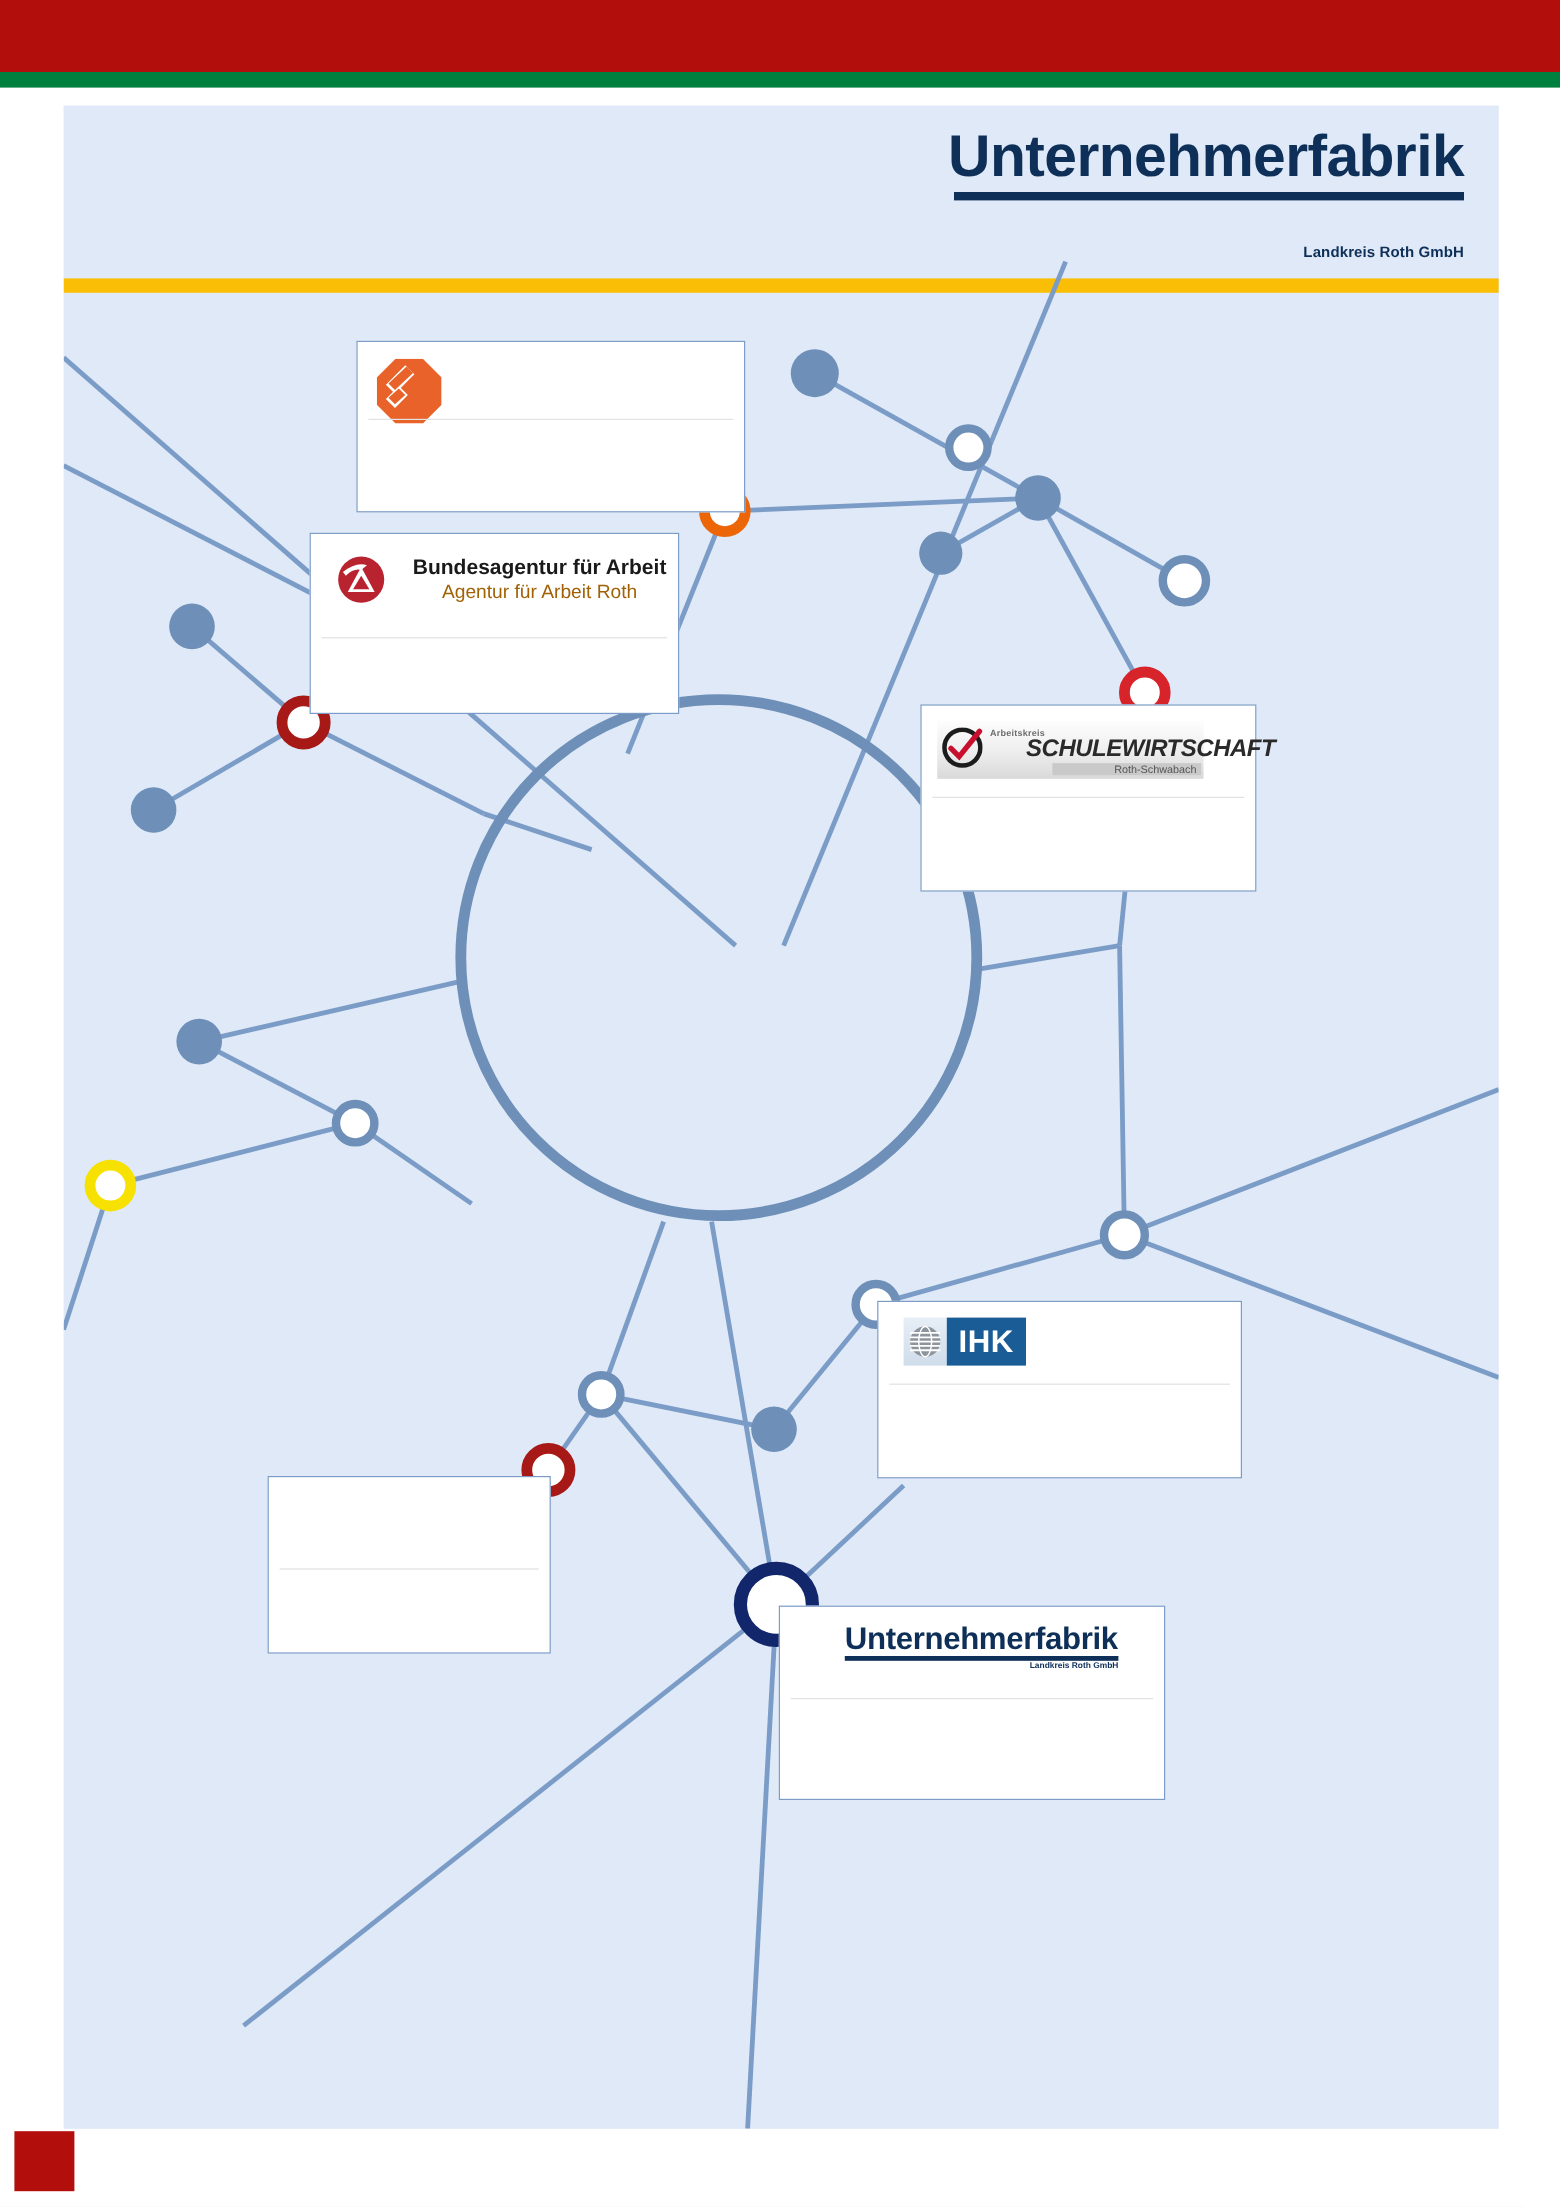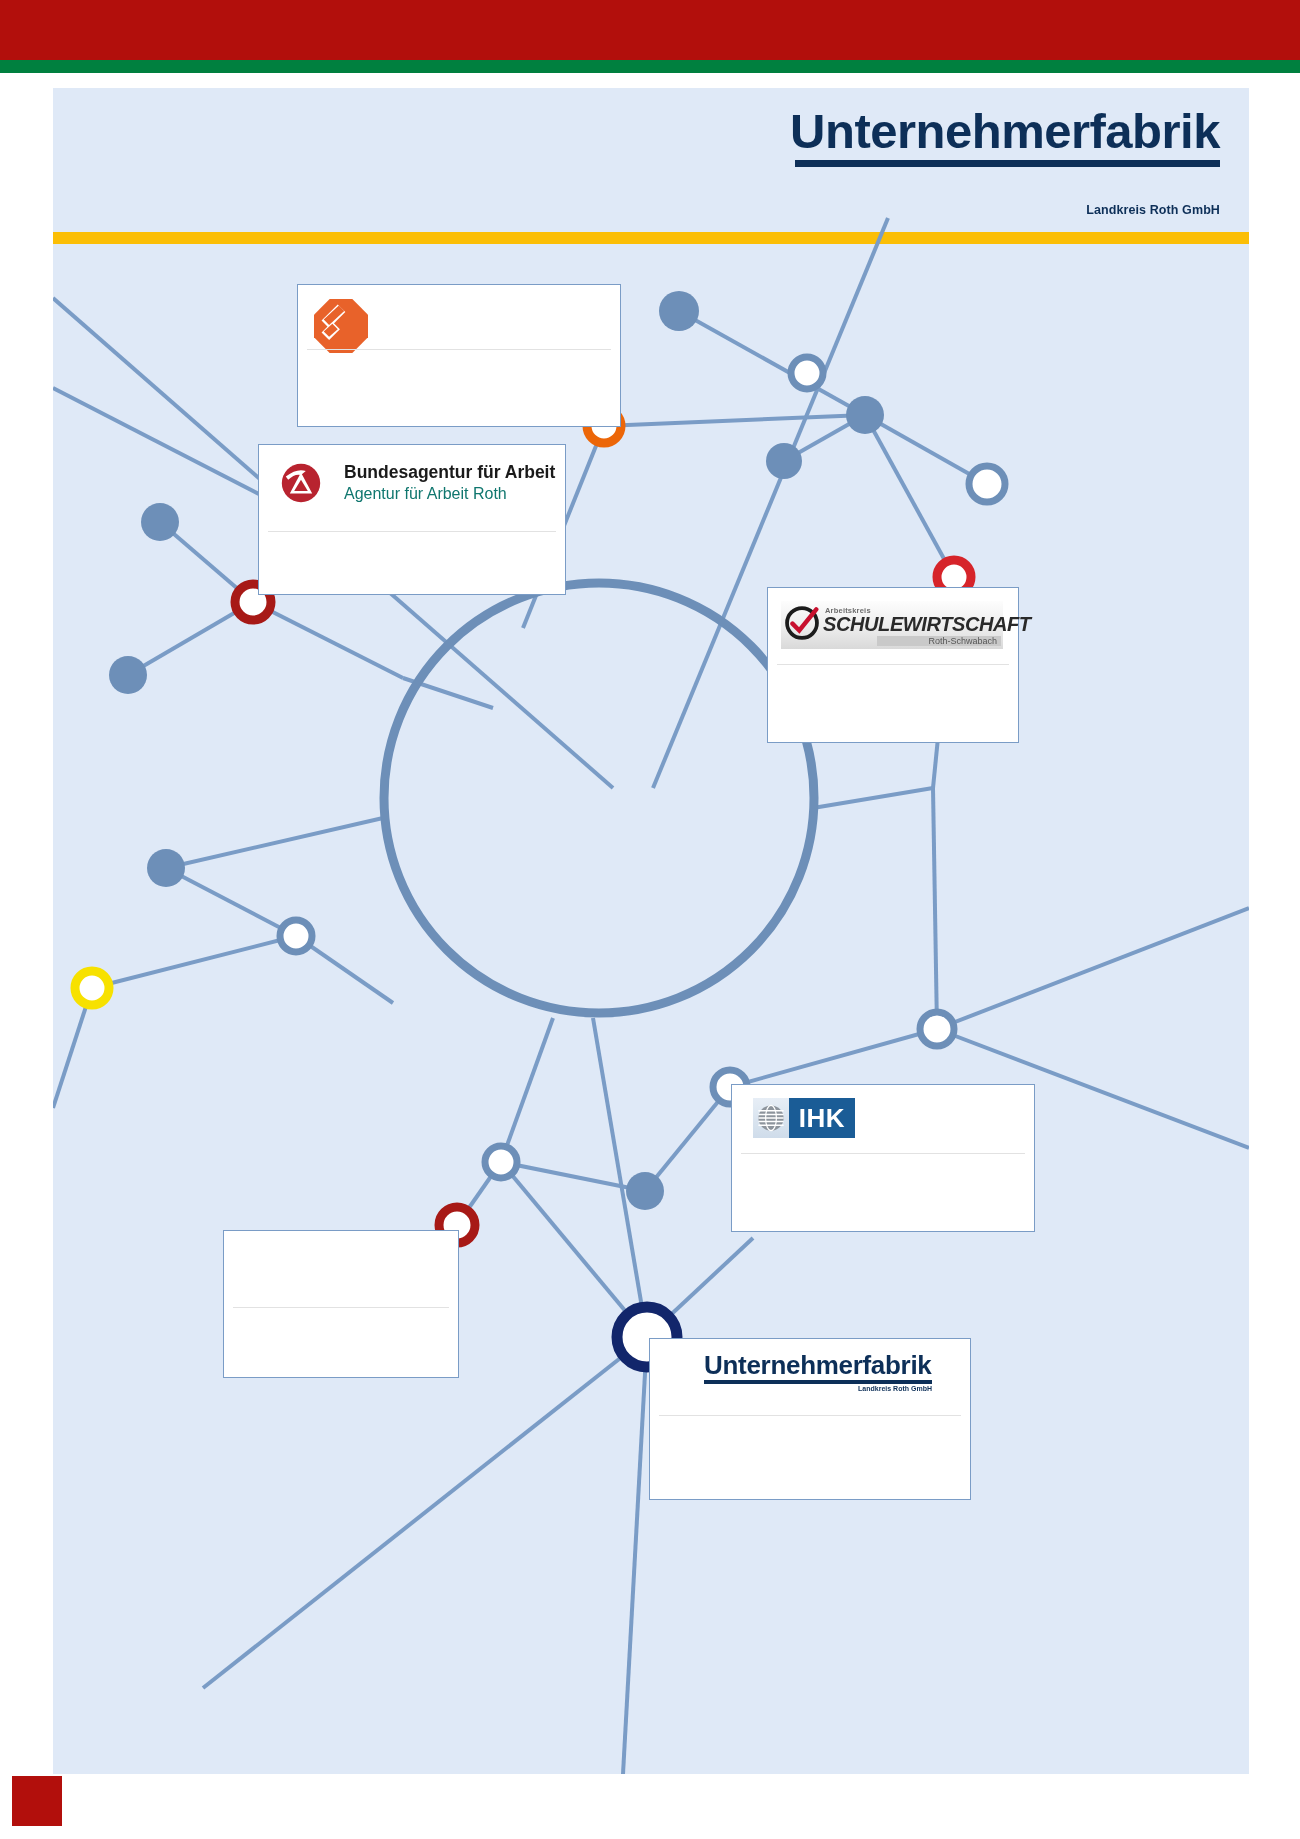--- a/index.html
+++ b/index.html
@@ -43,28 +43,28 @@
     box-sizing:border-box;
   }
   .card .card-inner{position:relative;width:100%;height:100%;}
   .card .card-rule{
     position:absolute;left:9px;right:9px;height:1px;background:#e2e2e2;
   }
   .logo-wrap{position:absolute;display:flex;align-items:center;}
 
   
   .ba-text .t1{font-size:17.5px;font-weight:bold;color:#1a1a1a;line-height:1.15;white-space:nowrap;}
-  .ba-text .t2{font-size:16px;color:#0f766e;line-height:1.25;white-space:nowrap;margin-top:2px;}
+  .ba-text .t2{font-size:16px;color:#a16207;line-height:1.25;white-space:nowrap;margin-top:2px;text-align:center;}
 
   
   .sw-logo{position:absolute;background:linear-gradient(180deg,#fdfdfd 0%,#ededed 55%,#d9d9d9 100%);}
   .sw-logo .sw-top{font-size:7.5px;color:#6d6d6d;font-weight:bold;letter-spacing:.2px;}
   .sw-logo .sw-main{
     font-size:20px;font-weight:bold;font-style:italic;color:#2a2a2a;letter-spacing:-0.4px;
-    line-height:.95;white-space:nowrap;
+    line-height:.95;white-space:nowrap;margin-left:32px;
   }
   .sw-logo .sw-sub{
     font-size:9px;color:#555;text-align:right;white-space:nowrap;
     background:#c9c9c9;
   }
 
   
   .gi-yellow{background:#f5e300;}
   .gi-yellow .gy-l{font-size:6.5px;color:#3b3b3b;font-weight:bold;line-height:1.55;}
   .gi-text .gt1{font-size:11px;font-weight:bold;color:#3b3b3b;line-height:1.2;white-space:nowrap;}
@@ -193,21 +193,21 @@
         </div>
         <div class="ba-text" style="margin-left:23px;">
           <div class="t1">Bundesagentur für Arbeit</div>
           <div class="t2">Agentur für Arbeit Roth</div>
         </div>
       </div>
       <div class="card-rule" style="top:86px;"></div>
     </div>
   </div>
 
-  <div class="card" style="left:714px;top:499px;width:252px;height:156px;">
+  <div class="card" style="left:714px;top:499px;width:280px;height:156px;">
     <div class="card-inner">
       <div class="sw-logo" style="left:13px;top:13px;width:222px;height:48px;">
         <div style="position:absolute;left:4px;top:5px;width:34px;height:34px;">
           <svg viewBox="0 0 100 100" width="34" height="34">
             <circle cx="50" cy="50" r="44" fill="none" stroke="#1c1c1c" stroke-width="11"></circle>
             <path d="M22 52 L42 72 L92 10" fill="none" stroke="#c8102e" stroke-width="13" stroke-linecap="round"></path>
           </svg>
         </div>
         <div class="sw-top" style="position:absolute;left:44px;top:5px;">Arbeitskreis</div>
         <div class="sw-main" style="position:absolute;left:42px;top:14px;">SCHULEWIRTSCHAFT</div>

